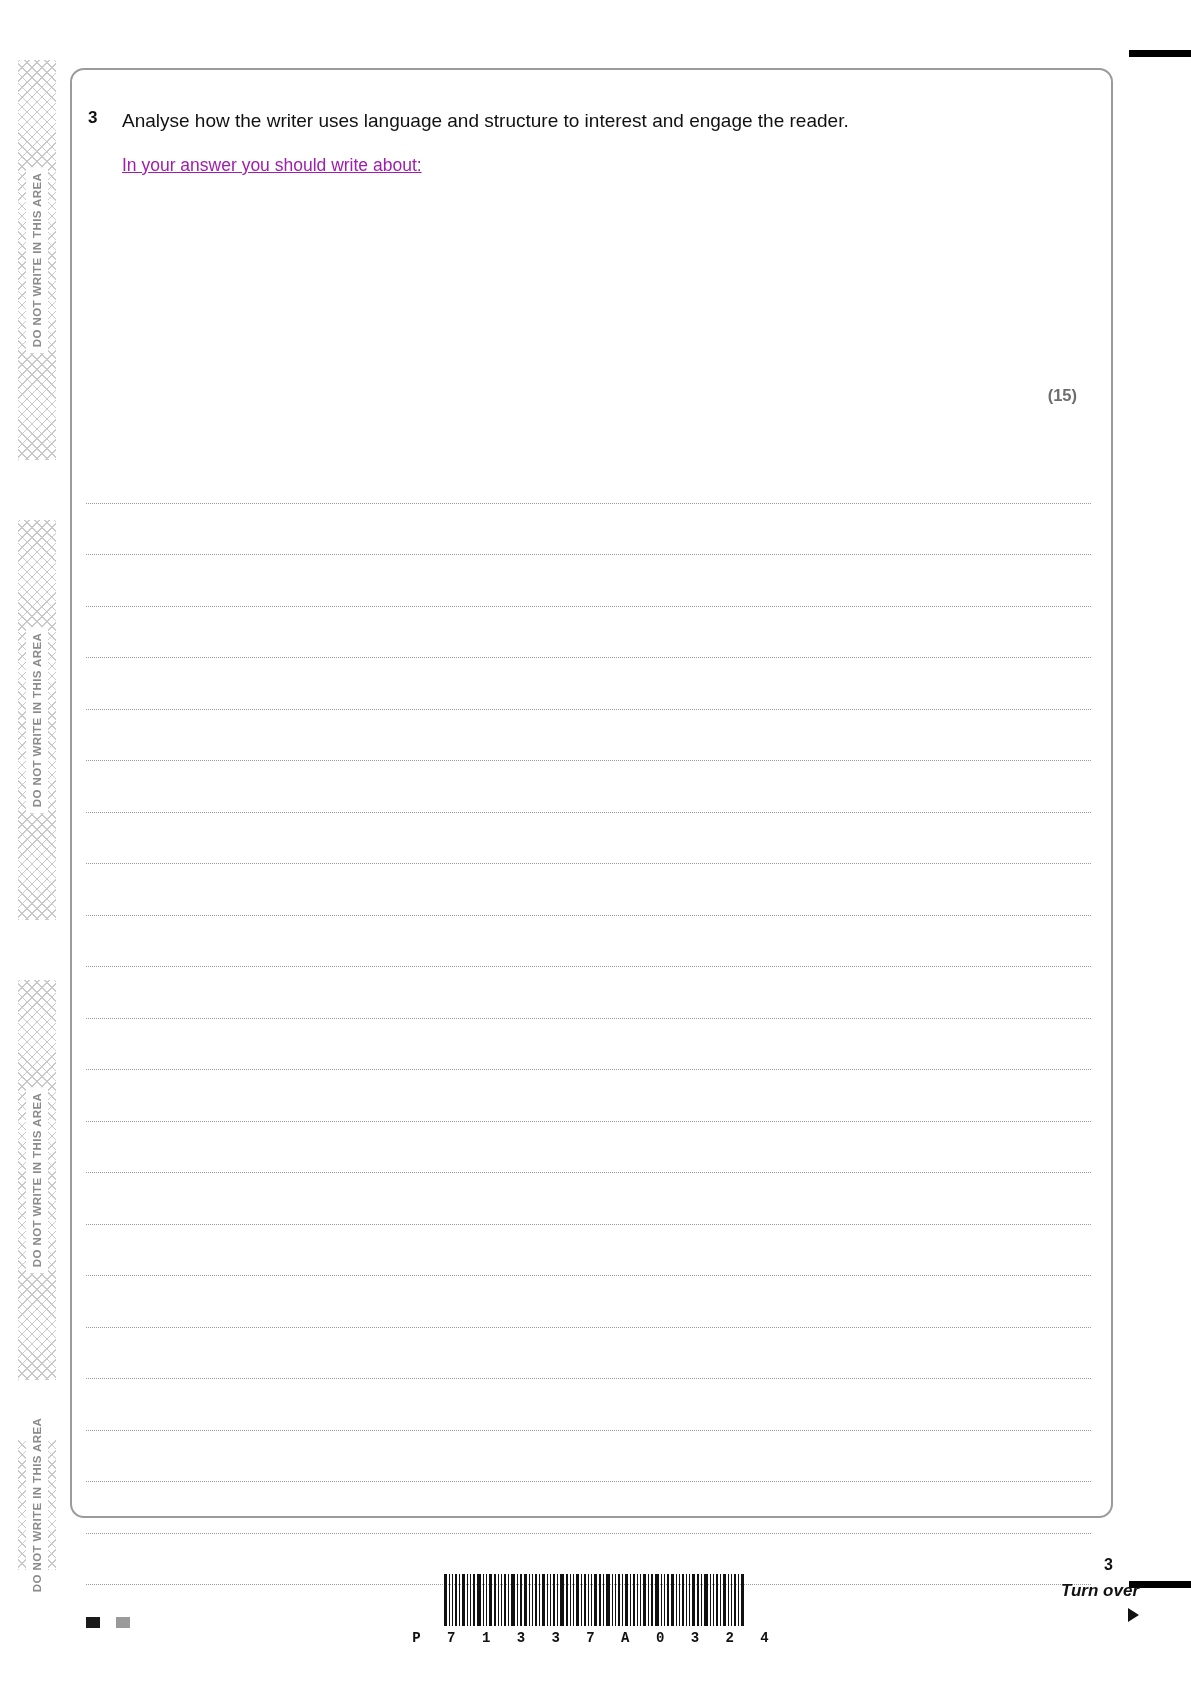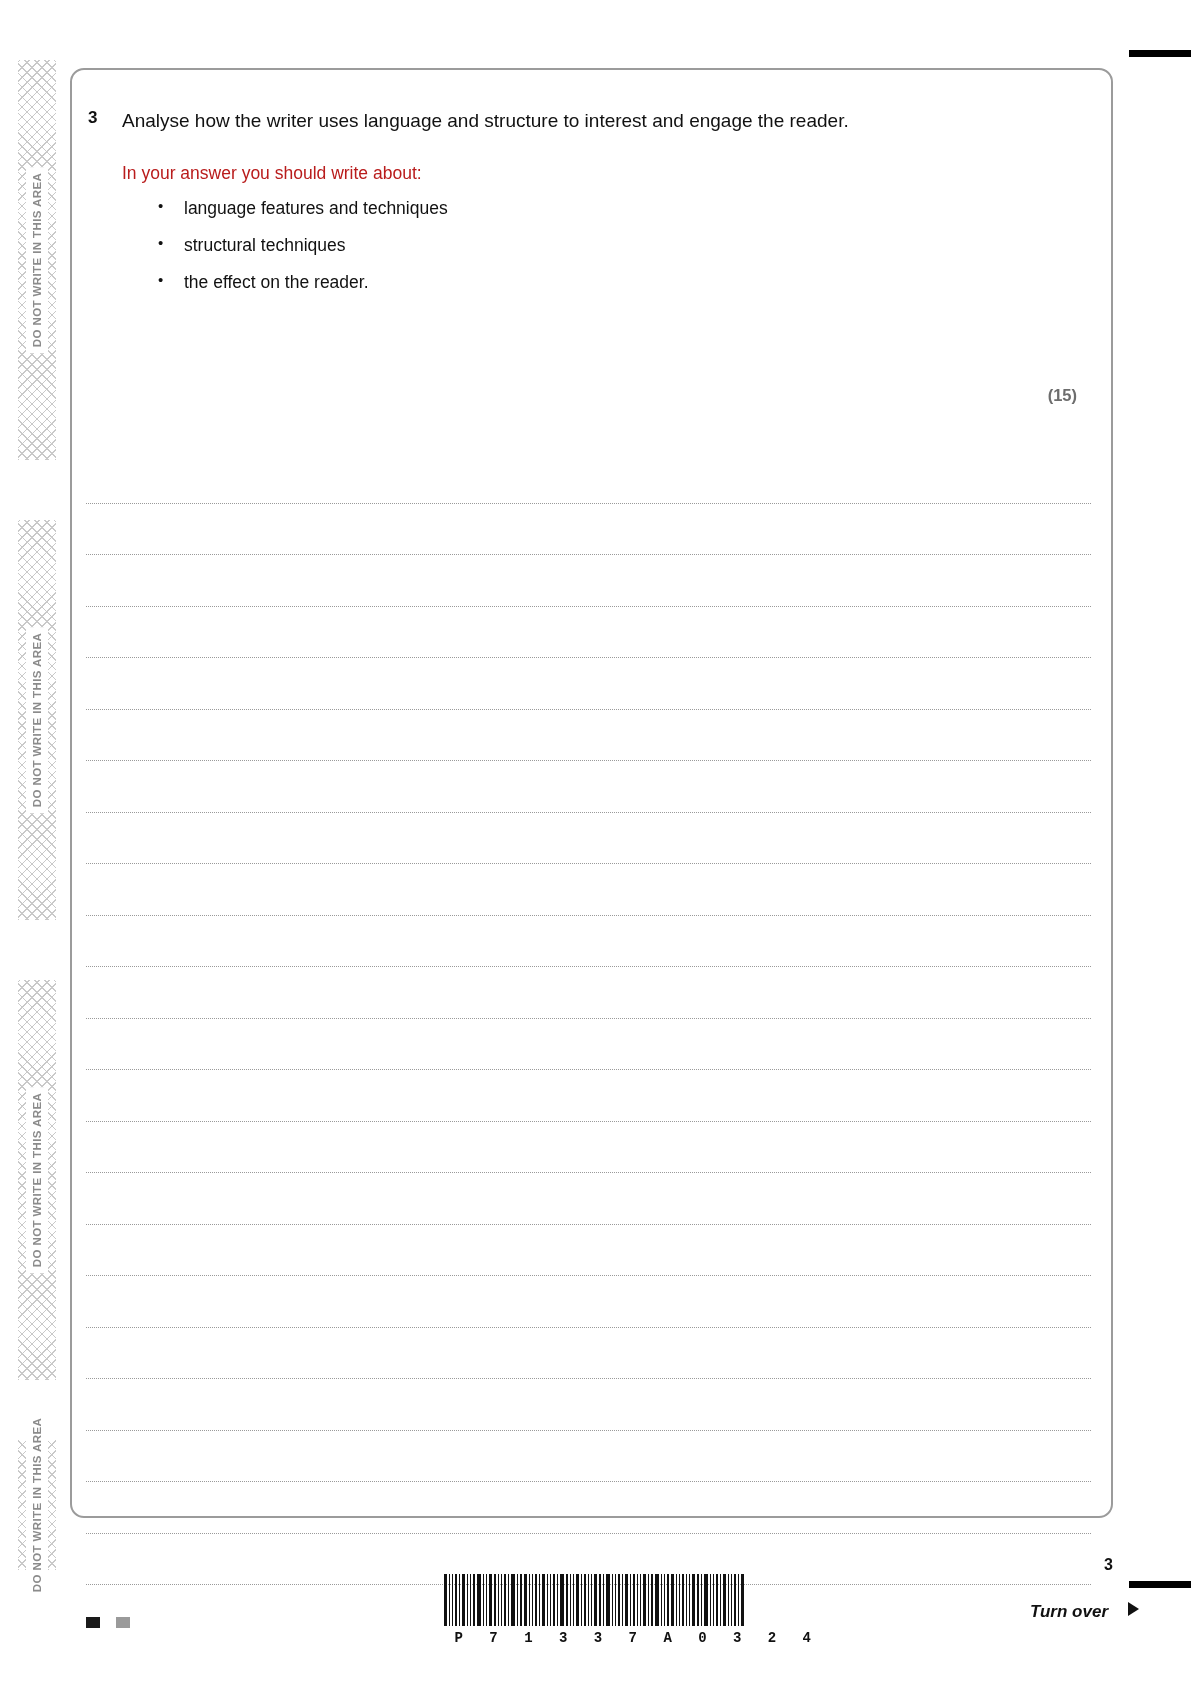--- a/index.html
+++ b/index.html
@@ -94,22 +94,23 @@
   }
   .q-text {
     font-size: 19px;
     line-height: 1.42;
     color: #111;
     max-width: 800px;
   }
   .q-sub {
     margin-left: 42px;
     font-size: 17.5px;
-    color: #b91c1c;
-    margin-top: 28px;
+    color: #a21caf;
+    margin-top: 20px;
+    text-decoration: underline;
   }
   ul.q-bullets {
     margin: 14px 0 0 0;
     padding: 0;
     list-style: none;
   }
   ul.q-bullets li {
     position: relative;
     margin-left: 74px;
     font-size: 17.5px;
@@ -151,21 +152,21 @@
     height: 50.5px;
     border-bottom: 1.5px dotted #9a9a9a;
   }
 
   
   #barcode-area {
     position: absolute;
     left: 370px;
     bottom: 38px;
     width: 450px;
-    text-align: right;
+    text-align: center;
   }
   #barcode-bars {
     height: 52px;
     display: flex;
     align-items: flex-end;
     justify-content: center;
     gap: 0;
   }
   #barcode-bars span {
     display: inline-block;
@@ -189,22 +190,23 @@
     bottom: 110px;
     font-size: 16px;
     font-weight: bold;
     color: #111;
   }
   #turn-over {
     position: absolute;
     right: 52px;
     bottom: 62px;
     display: flex;
-    align-items: flex-start;
-    gap: 20px;
+    align-items: flex-end;
+    gap: 7px;
+    flex-direction: column;
   }
   #turn-over .label {
     font-size: 17px;
     font-style: italic;
     font-weight: bold;
     color: #111;
   }
   #turn-over .arrow {
     width: 0;
     height: 0;
@@ -237,25 +239,20 @@
 <div id="answer-panel">
 
   <div id="question-block">
     <div class="q-row">
       <div class="q-number">3</div>
       <div class="q-text">Analyse how the writer uses language and structure to interest and engage the reader.</div>
     </div>
 
     <div class="q-sub">In your answer you should write about:</div>
 
-    <ul class="q-bullets">
-      <li>language features and techniques</li>
-      <li>structural techniques</li>
-      <li>the effect on the reader.</li>
-    </ul>
 
   </div>
 
   <div id="marks">(15)</div>
 
   <div id="answer-lines">
     <div class="answer-line"></div>
     <div class="answer-line"></div>
     <div class="answer-line"></div>
     <div class="answer-line"></div>

